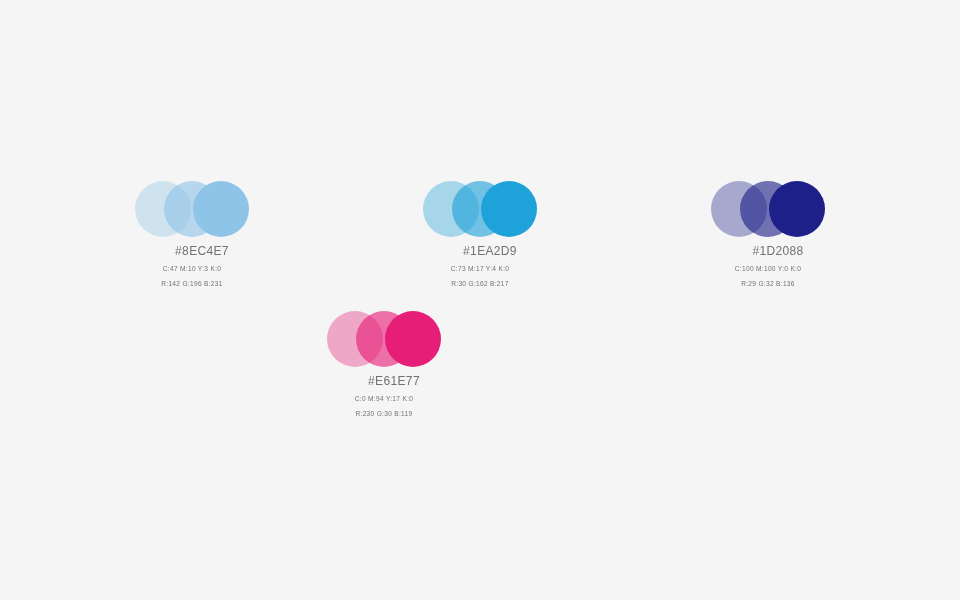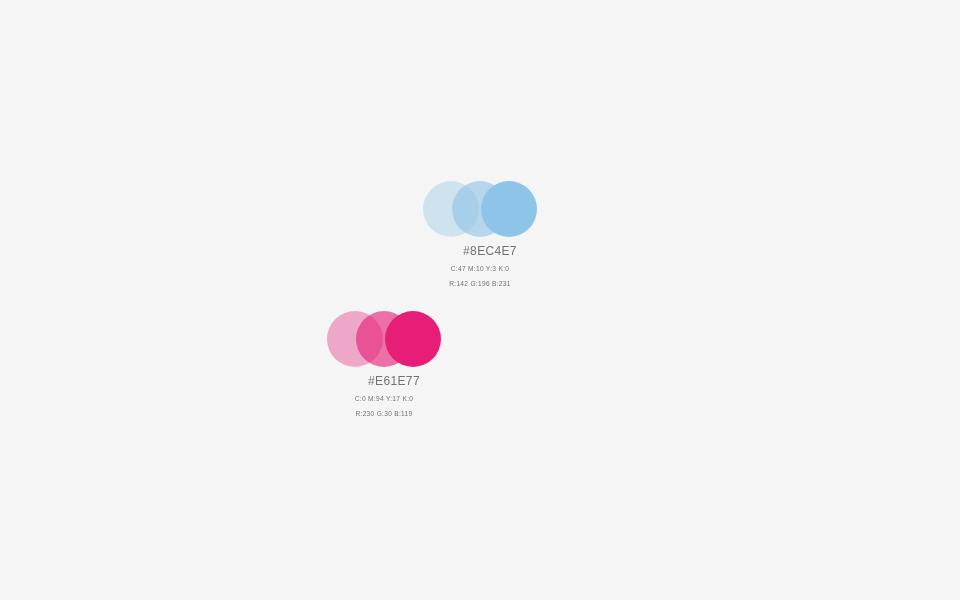--- a/index.html
+++ b/index.html
@@ -112,20 +112,44 @@
           <div class="circle c1" style="background: rgb(142, 196, 231);"></div>
           <div class="circle c2" style="background: rgb(142, 196, 231);"></div>
           <div class="circle c3" style="background: rgb(142, 196, 231);"></div>
         </div>
         <div class="swatch-info">
           <div class="label label-hex" style="color: rgb(111, 114, 118);">#8EC4E7</div>
           <div class="label label-cmyk" style="color: rgb(111, 114, 118);">C:47  M:10  Y:3   K:0</div>
           <div class="label label-rgb" style="color: rgb(111, 114, 118);">R:142  G:196  B:231</div>
         </div>
       </div>
+      <div class="swatch">
+        <div class="circle-stack">
+          <div class="circle c1" style="background: rgb(30, 162, 217);"></div>
+          <div class="circle c2" style="background: rgb(30, 162, 217);"></div>
+          <div class="circle c3" style="background: rgb(30, 162, 217);"></div>
+        </div>
+        <div class="swatch-info">
+          <div class="label label-hex" style="color: rgb(111, 114, 118);">#1EA2D9</div>
+          <div class="label label-cmyk" style="color: rgb(111, 114, 118);">C:73  M:17  Y:4   K:0</div>
+          <div class="label label-rgb" style="color: rgb(111, 114, 118);">R:30  G:162  B:217</div>
+        </div>
+      </div>
+      <div class="swatch">
+        <div class="circle-stack">
+          <div class="circle c1" style="background: rgb(29, 32, 136);"></div>
+          <div class="circle c2" style="background: rgb(29, 32, 136);"></div>
+          <div class="circle c3" style="background: rgb(29, 32, 136);"></div>
+        </div>
+        <div class="swatch-info">
+          <div class="label label-hex" style="color: rgb(111, 114, 118);">#1D2088</div>
+          <div class="label label-cmyk" style="color: rgb(111, 114, 118);">C:100  M:100  Y:0   K:0</div>
+          <div class="label label-rgb" style="color: rgb(111, 114, 118);">R:29  G:32  B:136</div>
+        </div>
+      </div>
     </div>
   <div class="palette-row" id="row-accent">
       <div class="swatch">
         <div class="circle-stack">
           <div class="circle c1" style="background: rgb(230, 30, 119);"></div>
           <div class="circle c2" style="background: rgb(230, 30, 119);"></div>
           <div class="circle c3" style="background: rgb(230, 30, 119);"></div>
         </div>
         <div class="swatch-info">
           <div class="label label-hex" style="color: rgb(111, 114, 118);">#E61E77</div>

